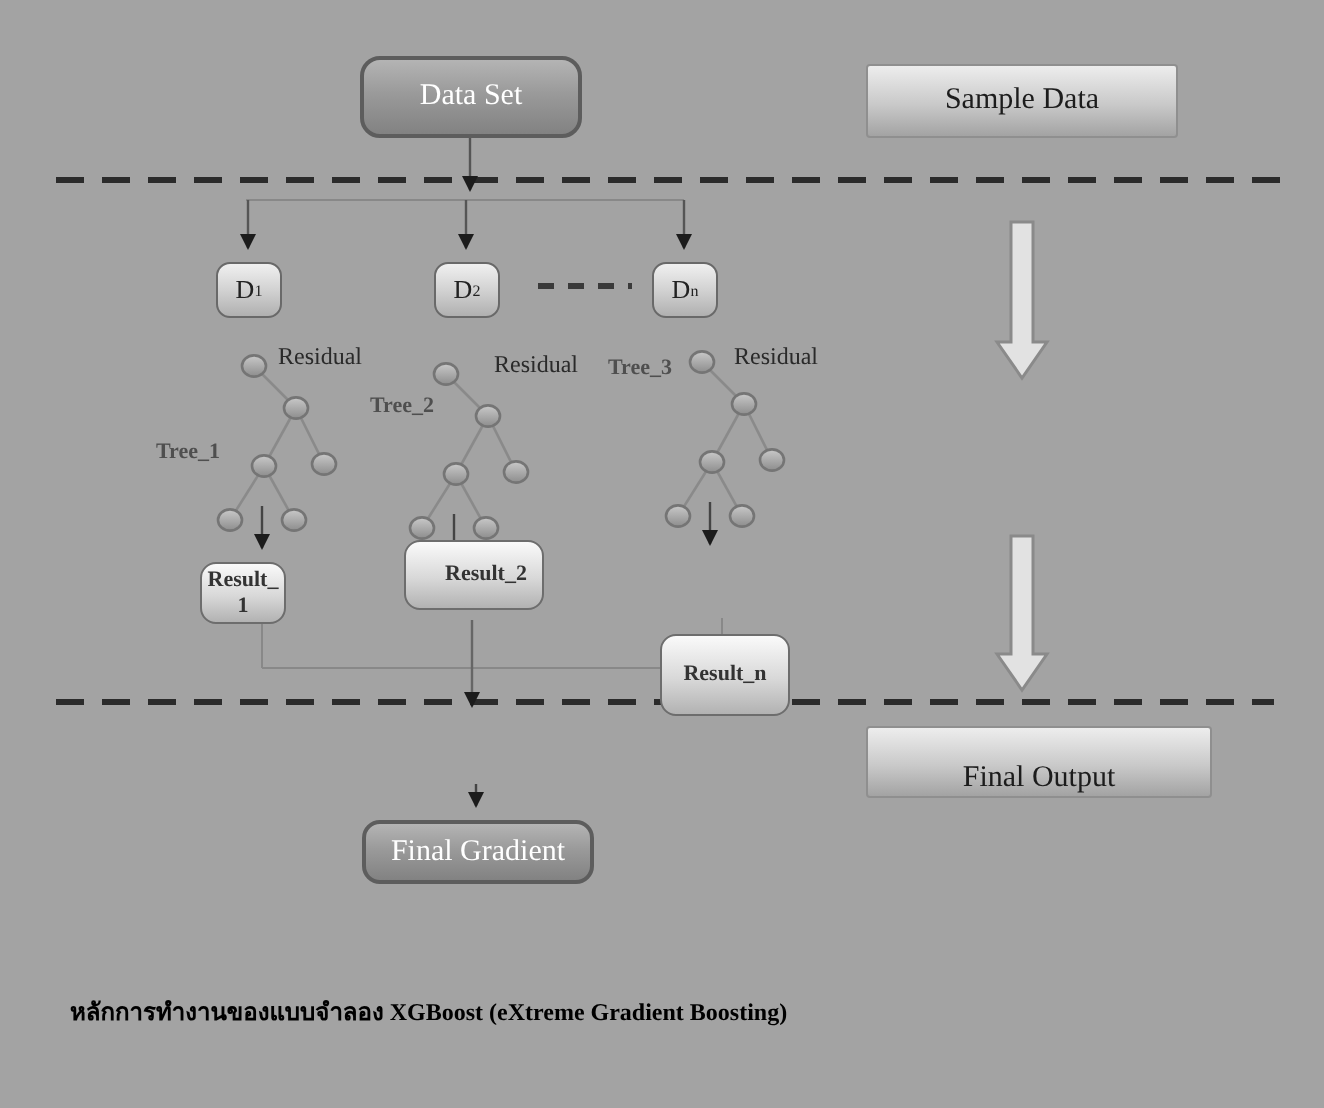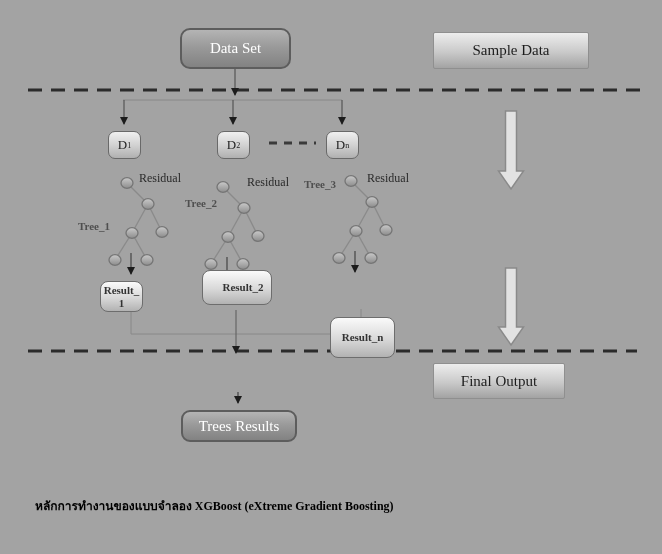--- a/index.html
+++ b/index.html
@@ -155,22 +155,22 @@
 1</span>
   </div>
   <div class="box result-box" style="left:202px;top:270px;width:70px;height:35px;padding-left:12px;">
     <span>Result_2</span>
   </div>
   <div class="box result-box" style="left:330px;top:281px;width:65px;height:41px;margin-top:36px;">
     <span>Result_n</span>
   </div>
 
   <div class="box dark-box" style="left:181px;top:410px;width:116px;height:32px;font-size:15px;border-radius:9px;">
-    <span>Trees Results</span>
+    <span>Final Gradient</span>
   </div>
 
-  <div class="box light-box" style="left:433px;top:363px;width:132px;height:36px;font-size:15px;">
+  <div class="box light-box" style="left:433px;top:363px;width:173px;height:36px;font-size:15px;align-items:flex-end;">
     <span>Final Output</span>
   </div>
 
   <div class="caption">หลักการทำงานของแบบจำลอง XGBoost (eXtreme Gradient Boosting)</div>
 
 </div>
 
 </body></html>

